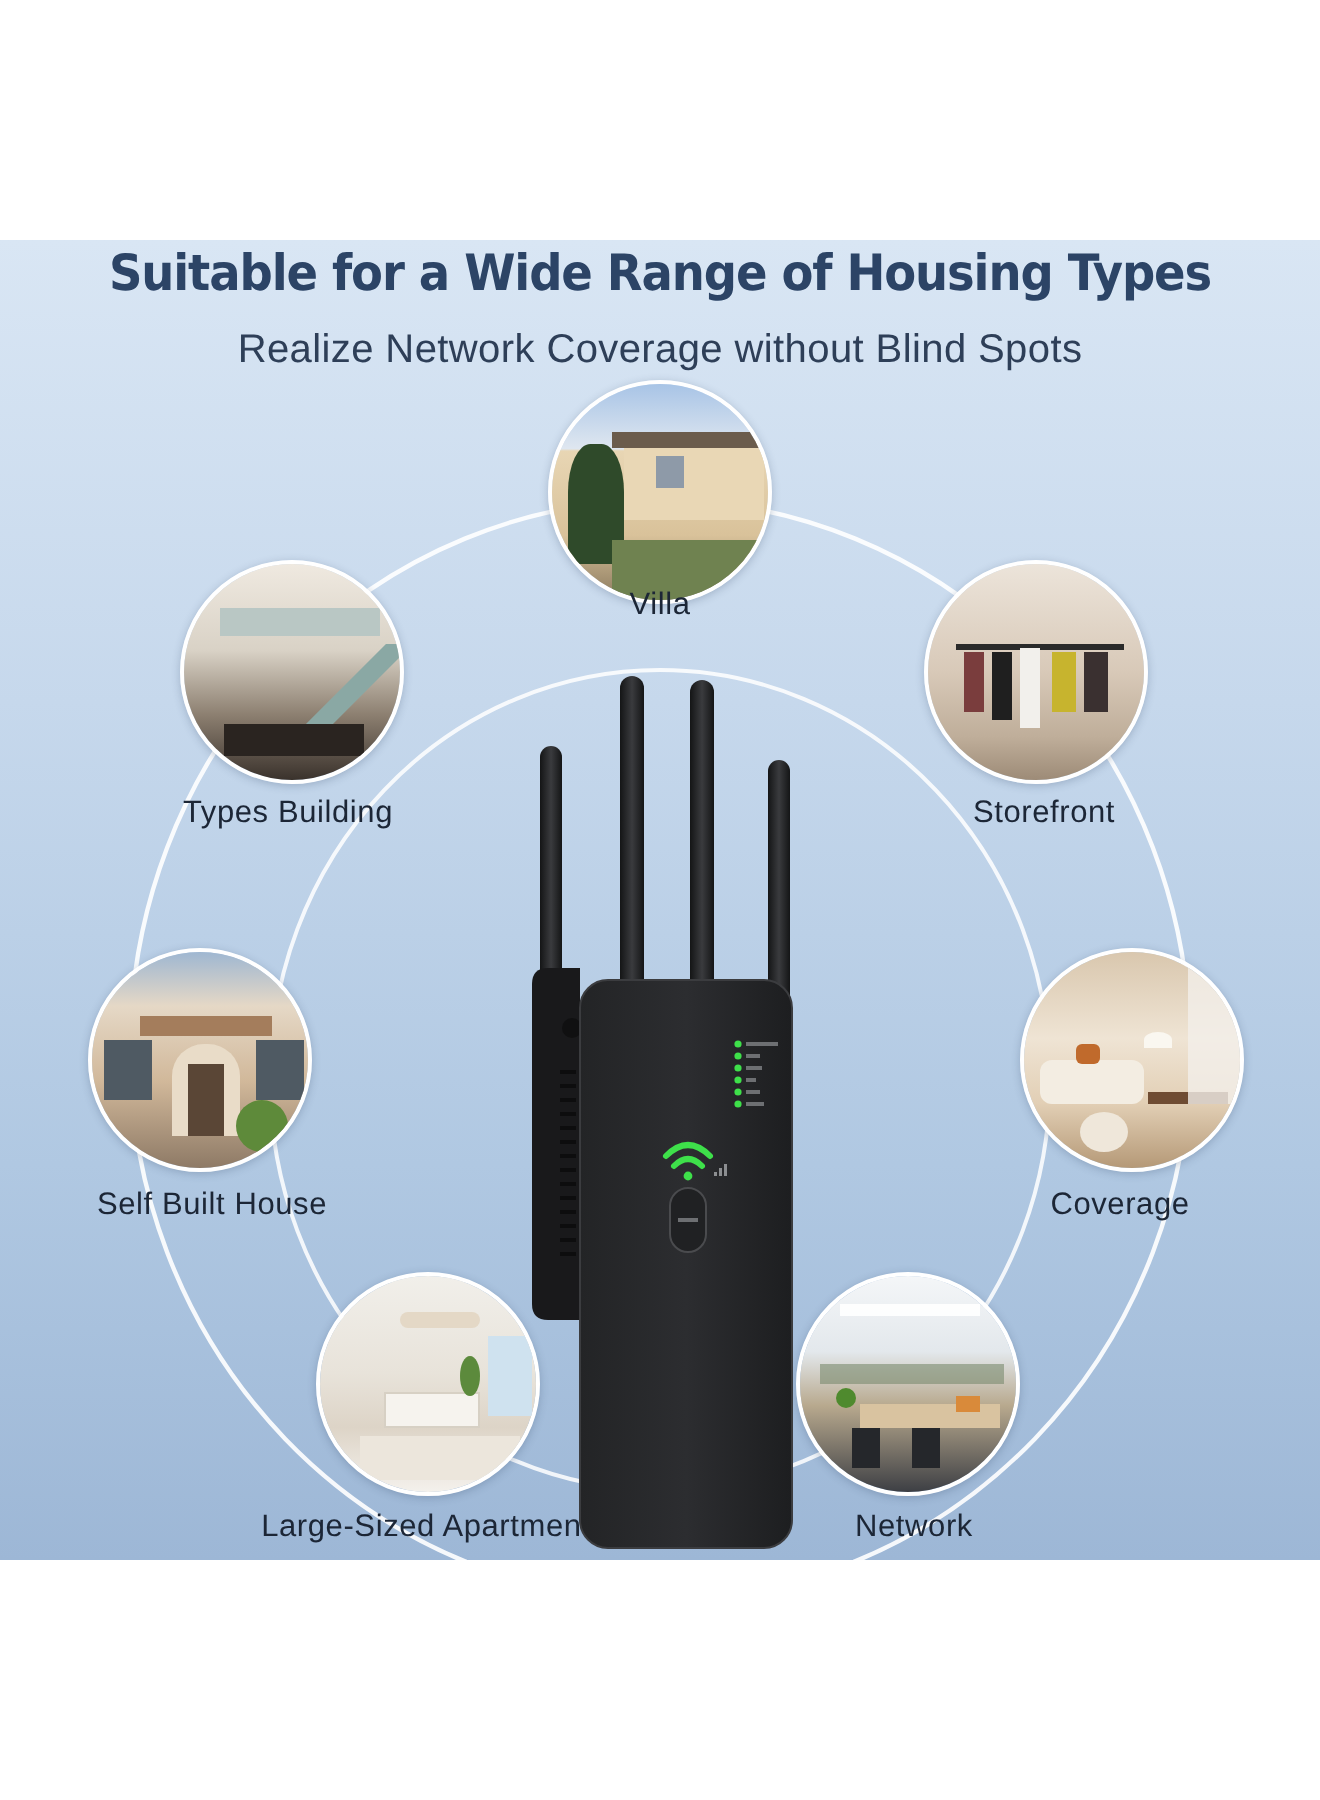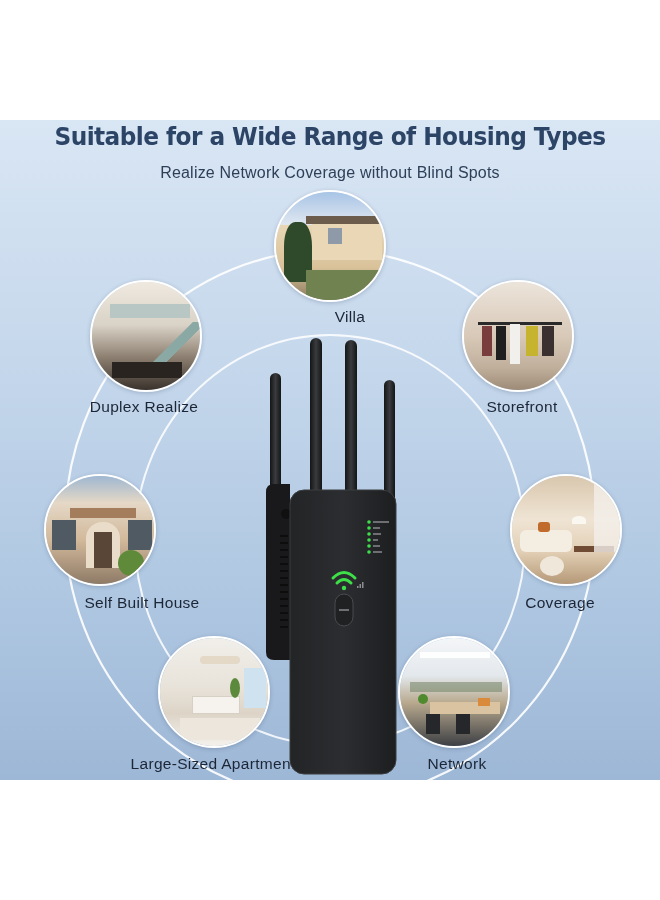--- a/index.html
+++ b/index.html
@@ -12,21 +12,21 @@
     background: linear-gradient(180deg, #d9e6f4 0%, #c6d8ec 35%, #b0c8e2 70%, #9db7d6 100%);
     overflow: hidden;
   }
   .title {
     position: absolute; top: 2px; left: 0; width: 660px; text-align: center;
     font-family: "DejaVu Sans", sans-serif; font-weight: bold; font-size: 25px;
     color: #2c4466; letter-spacing: -0.6px; transform: scaleX(0.93);
   }
   .subtitle {
     position: absolute; top: 44px; left: 0; width: 660px; text-align: center;
-    font-size: 16px; color: #2e3f58; letter-spacing: 0.2px;
+    font-size: 20px; color: #2e3f58; letter-spacing: 0.2px;
   }
   svg.rings { position: absolute; left: 0; top: 0; }
   .node {
     position: absolute; width: 112px; height: 112px; border-radius: 50%;
     border: 2px solid #ffffff; overflow: hidden; box-sizing: border-box;
     box-shadow: 0 1px 4px rgba(40,60,90,0.25);
   }
   .label {
     position: absolute; font-size: 15.5px; color: #1c2636; white-space: nowrap;
     transform: translateX(-50%); letter-spacing: 0.3px;
@@ -61,30 +61,30 @@
 
   <div class="node" style="left:274px; top:70px;">
     <div class="photo villa">
       <div style="left:8px; top:30px; width:28px; height:60px; background:#2f4a2a; border-radius:40% 40% 10% 10%;"></div>
       <div style="left:36px; top:28px; width:70px; height:40px; background:#e9d7b5;"></div>
       <div style="left:30px; top:24px; width:80px; height:8px; background:#6b5c4c;"></div>
       <div style="left:52px; top:36px; width:14px; height:16px; background:#8e9aa8;"></div>
       <div style="left:30px; top:78px; width:80px; height:34px; background:#6f8250;"></div>
     </div>
   </div>
-  <div class="label" style="left:330px; top:188px;margin-left:20px;">Villa</div>
+  <div class="label" style="left:330px; top:174px;">Villa</div>
 
   <div class="node" style="left:90px; top:160px;">
     <div class="photo duplex">
       <div style="left:18px; top:22px; width:80px; height:14px; background:#b9c7c4;"></div>
       <div style="left:60px; top:40px; width:50px; height:40px; background:linear-gradient(135deg,transparent 45%,#8aa8a4 46%,#8aa8a4 60%,transparent 61%);"></div>
       <div style="left:20px; top:80px; width:70px; height:16px; background:#2a2420;"></div>
     </div>
   </div>
-  <div class="label" style="left:144px; top:278px;">Duplex Realize</div>
+  <div class="label" style="left:144px; top:278px;">Types Building</div>
 
   <div class="node" style="left:462px; top:160px;">
     <div class="photo store">
       <div style="left:14px; top:40px; width:84px; height:3px; background:#2a2a2a;"></div>
       <div style="left:18px; top:44px; width:10px; height:30px; background:#7a3d3d;"></div>
       <div style="left:32px; top:44px; width:10px; height:34px; background:#1f1f1f;"></div>
       <div style="left:62px; top:44px; width:12px; height:30px; background:#c7b42e;"></div>
       <div style="left:78px; top:44px; width:12px; height:30px; background:#3a3030;"></div>
       <div style="left:46px; top:42px; width:10px; height:40px; background:#f2f0ec;"></div>
     </div>
@@ -94,21 +94,21 @@
   <div class="node" style="left:44px; top:354px;">
     <div class="photo selfbuilt">
       <div style="left:24px; top:32px; width:66px; height:10px; background:#a47d5c;"></div>
       <div style="left:40px; top:46px; width:34px; height:46px; background:#e9dcc8; border-radius:16px 16px 0 0;"></div>
       <div style="left:48px; top:56px; width:18px; height:36px; background:#5a4636;"></div>
       <div style="left:6px; top:44px; width:24px; height:30px; background:#4f5a63;"></div>
       <div style="left:82px; top:44px; width:24px; height:30px; background:#4f5a63;"></div>
       <div style="left:72px; top:74px; width:26px; height:26px; background:#5e8a3a; border-radius:50%;"></div>
     </div>
   </div>
-  <div class="label" style="left:106px; top:474px;margin-left:36px;">Self Built House</div>
+  <div class="label" style="left:106px; top:474px;">Self Built House</div>
 
   <div class="node" style="left:510px; top:354px;">
     <div class="photo apt">
       <div style="left:8px; top:54px; width:52px; height:22px; background:#f3ede2; border-radius:6px;"></div>
       <div style="left:26px; top:46px; width:12px; height:10px; background:#c06a2c; border-radius:3px;"></div>
       <div style="left:60px; top:40px; width:14px; height:8px; background:#faf7f0; border-radius:50% 50% 0 0;"></div>
       <div style="left:62px; top:70px; width:40px; height:6px; background:#6f4c33;"></div>
       <div style="left:28px; top:80px; width:24px; height:20px; background:#efe7da; border-radius:50%;"></div>
       <div style="left:82px; top:6px; width:26px; height:70px; background:#f2efea; opacity:0.8;"></div>
     </div>

